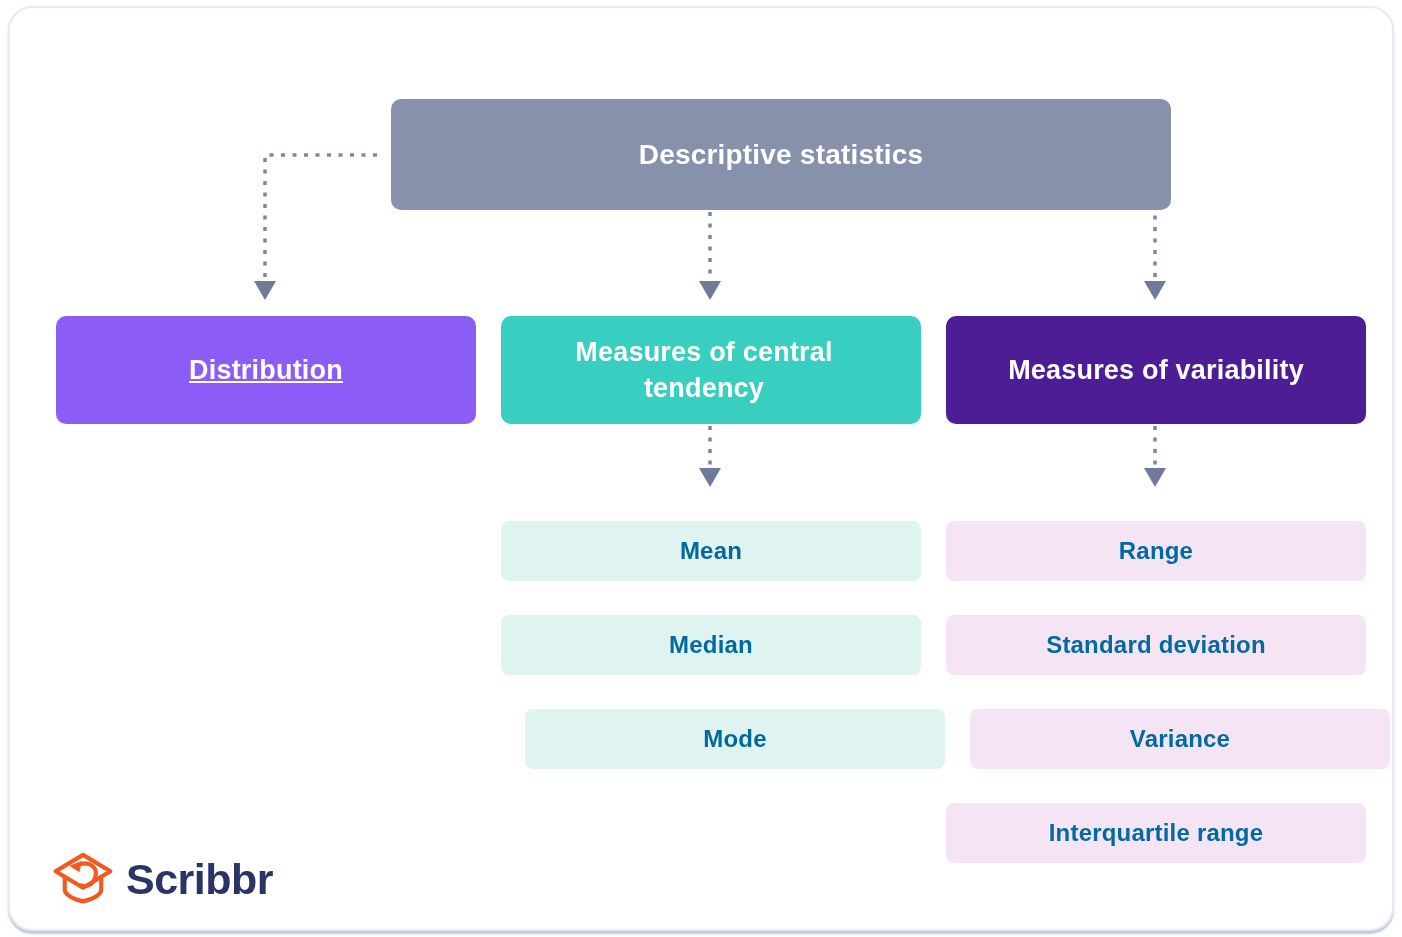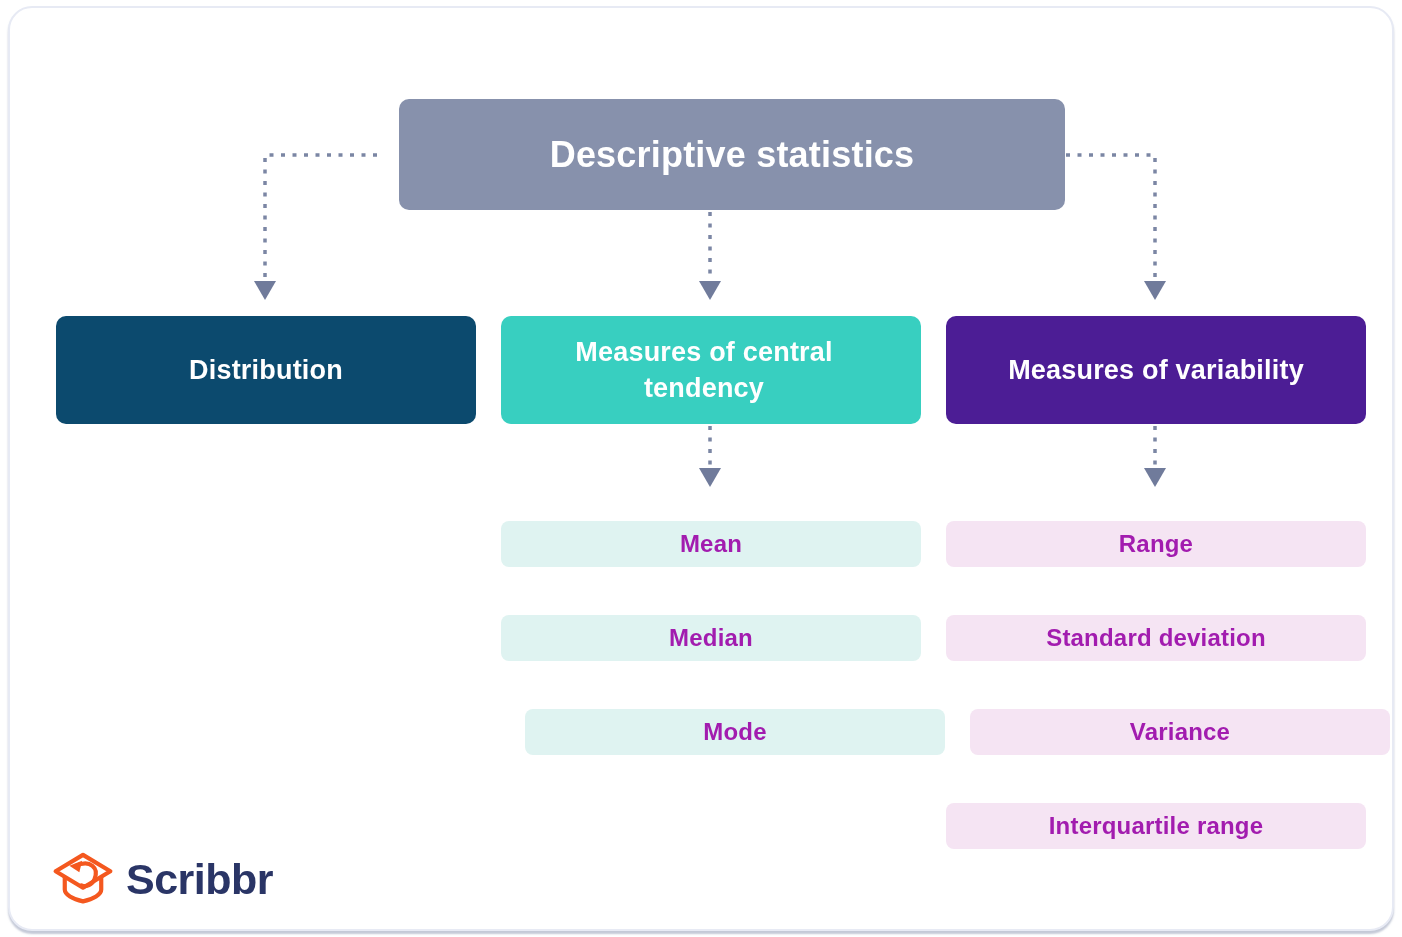--- a/index.html
+++ b/index.html
@@ -30,45 +30,45 @@
     align-items: center;
     justify-content: center;
     text-align: center;
     border-radius: 10px;
     color: #ffffff;
     font-weight: bold;
     letter-spacing: 0.2px;
   }
 
   .node-root {
-    left: 389px; top: 91px;
-    width: 666px; height: 111px;
+    left: 381px; top: 91px;
+    width: 780px; height: 111px;
     background: #8791AC;
-    font-size: 36px;
+    font-size: 28px;
   }
 
   .branch {
     top: 308px;
     width: 420px; height: 108px;
     font-size: 27px;
     line-height: 1.35;
     padding: 0 30px;
   }
-  .branch-distribution { left: 46px;  background: #0c4a6e; }
+  .branch-distribution { left: 46px;  background: #8b5cf6; text-decoration: underline; }
   .branch-central     { left: 491px; background: #38CFC0; padding-left: 16px; }
   .branch-variability { left: 936px; background: #4c1d95; }
 
   .leaf {
     position: absolute;
-    width: 420px; height: 46px;
+    width: 420px; height: 60px;
     display: flex;
     align-items: center;
     justify-content: center;
     border-radius: 8px;
-    color: #a21caf;
+    color: #0369a1;
     font-size: 24px;
     font-weight: 600;
     letter-spacing: 0.2px;
   }
   .leaf-teal { left: 491px; background: #DFF3F1; }
   .leaf-pink { left: 936px; background: #F5E4F3; }
 
   .row-0 { top: 513px; }
   .row-1 { top: 607px; }
   .row-2 { top: 701px; margin-left: 24px; }

